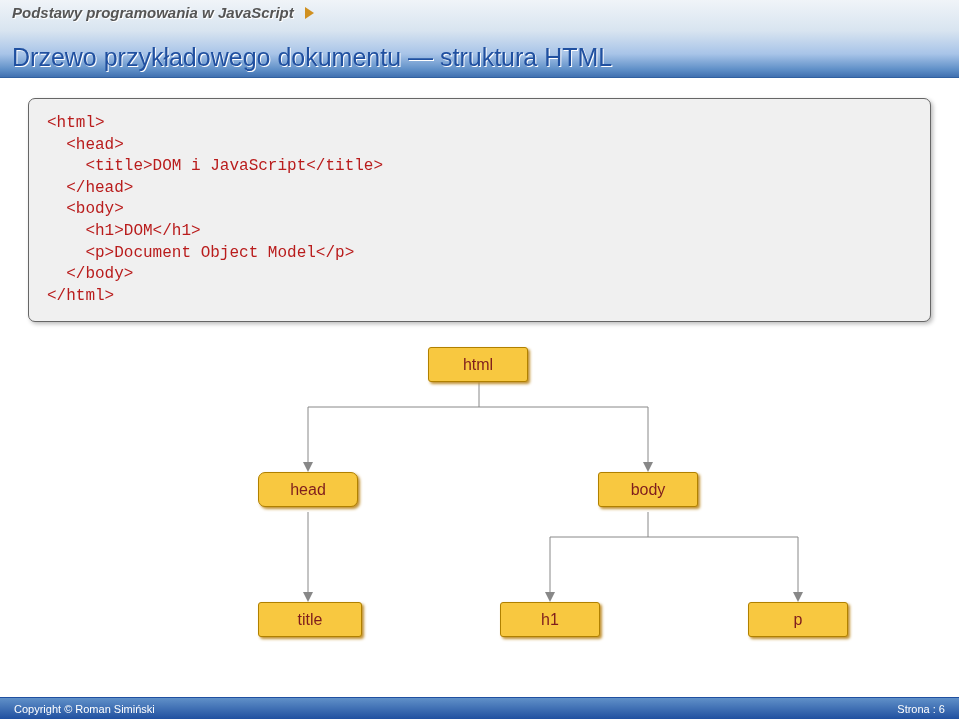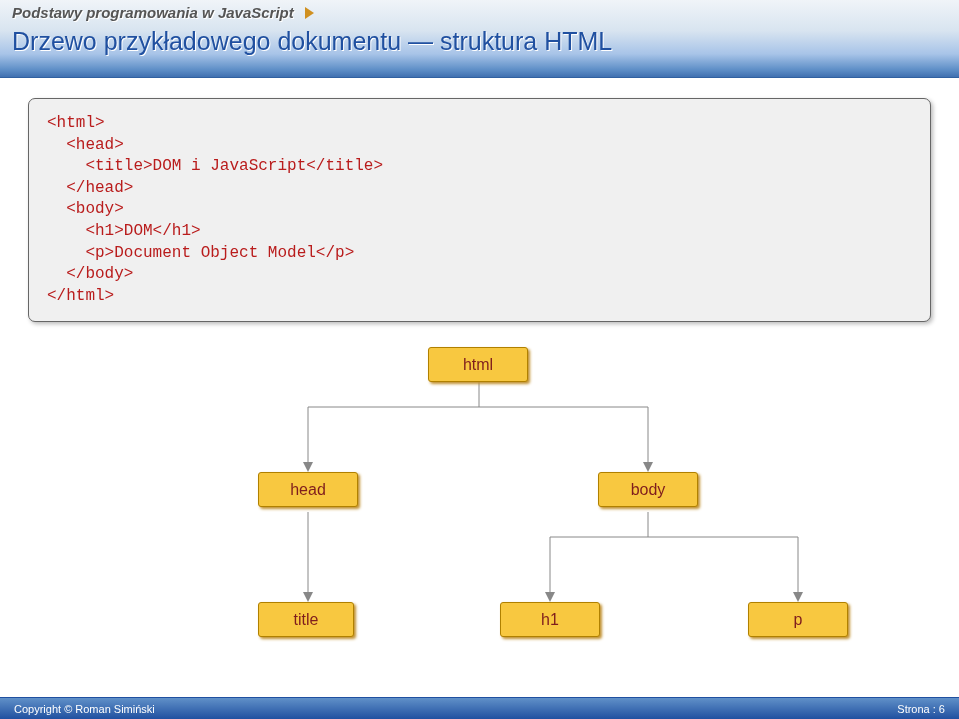--- a/index.html
+++ b/index.html
@@ -2,21 +2,21 @@
 <html><head>
 <meta charset="utf-8">
 <style>
   * { margin: 0; padding: 0; box-sizing: border-box; }
   body { width: 959px; height: 719px; font-family: "Trebuchet MS", Verdana, sans-serif; background: #fff; position: relative; overflow: hidden; }
   .header { height: 78px; background: linear-gradient(to bottom, #f0f4f8 0%, #d8e4f0 40%, #a8c4e8 70%, #6090c8 90%, #4070b0 100%); border-bottom: 1px solid #3060a0; padding: 4px 12px 0 12px; }
   .header-top { display: flex; align-items: center; gap: 11px; font-weight: bold; }
   .breadcrumb-1 { color: #555; text-shadow: 1px 1px 0 #fff; font-size: 15px; font-style: italic; }
   .arrow-icon { width: 0; height: 0; border-top: 6px solid transparent; border-bottom: 6px solid transparent; border-left: 9px solid #d09020; display: inline-block; }
   .breadcrumb-2 { color: #2050a0; text-shadow: 1px 1px 0 #fff; font-size: 15px; letter-spacing: 2px; }
-  .page-title { color: #2050a0; font-size: 25px; font-weight: normal; text-shadow: 1px 1px 0 #fff; margin-top: 6px; }
+  .page-title { color: #2050a0; font-size: 25px; font-weight: normal; text-shadow: 1px 1px 0 #fff; margin-top: 22px; }
   .content { padding: 20px 28px; }
   .code-box { background: #f0f0f0; border: 1px solid #666; border-radius: 7px; box-shadow: 2px 2px 4px #bbb; padding: 14px 18px; font-family: "Courier New", monospace; font-size: 16px; color: #b91c1c; line-height: 1.35; white-space: pre; }
   .diagram { position: relative; height: 380px; margin-top: 20px; }
   .node { position: absolute; background: #f8c840; border: 1px solid #b08000; border-radius: 3px; box-shadow: 2px 2px 3px #c09030; text-align: center; font-family: "Trebuchet MS", sans-serif; font-size: 16px; color: #7f1d1d; display: flex; align-items: center; justify-content: center; }
   svg.lines { position: absolute; left: 0; top: 0; width: 100%; height: 100%; }
   svg.lines line { stroke: #888; stroke-width: 1; }
   svg.lines polygon { fill: #888; }
   .footer { position: absolute; bottom: 0; left: 0; right: 0; height: 22px; background: linear-gradient(to bottom, #6090c8, #2050a0); border-top: 1px solid #2050a0; display: flex; justify-content: space-between; align-items: center; padding: 0 14px; font-size: 11px; color: #fff; }
 </style>
 </head>
@@ -57,24 +57,24 @@
       <line x1="620" y1="170" x2="620" y2="195"></line>
       <line x1="522" y1="195" x2="770" y2="195"></line>
       <line x1="522" y1="195" x2="522" y2="250"></line>
       <polygon points="522,260 517,250 527,250"></polygon>
       <line x1="770" y1="195" x2="770" y2="250"></line>
       <polygon points="770,260 765,250 775,250"></polygon>
     </svg>
 
     <div class="node" style="left:400px; top:5px; width:100px; height:35px;">html</div>
 
-    <div class="node" style="left:230px; top:130px; width:100px; height:35px;">head</div>
+    <div class="node" style="left:230px; top:130px; width:100px; height:35px;border-radius:7px;">head</div>
     <div class="node" style="left:570px; top:130px; width:100px; height:35px;">body</div>
 
-    <div class="node" style="left:230px; top:260px; width:96px; height:35px;">title</div>
+    <div class="node" style="left:230px; top:260px; width:104px; height:35px;">title</div>
     <div class="node" style="left:472px; top:260px; width:100px; height:35px;">h1</div>
     <div class="node" style="left:720px; top:260px; width:100px; height:35px;">p</div>
   </div>
 </div>
 
 <div class="footer">
   <span>Copyright © Roman Simiński</span>
   <span>Strona : 6</span>
 </div>
 

